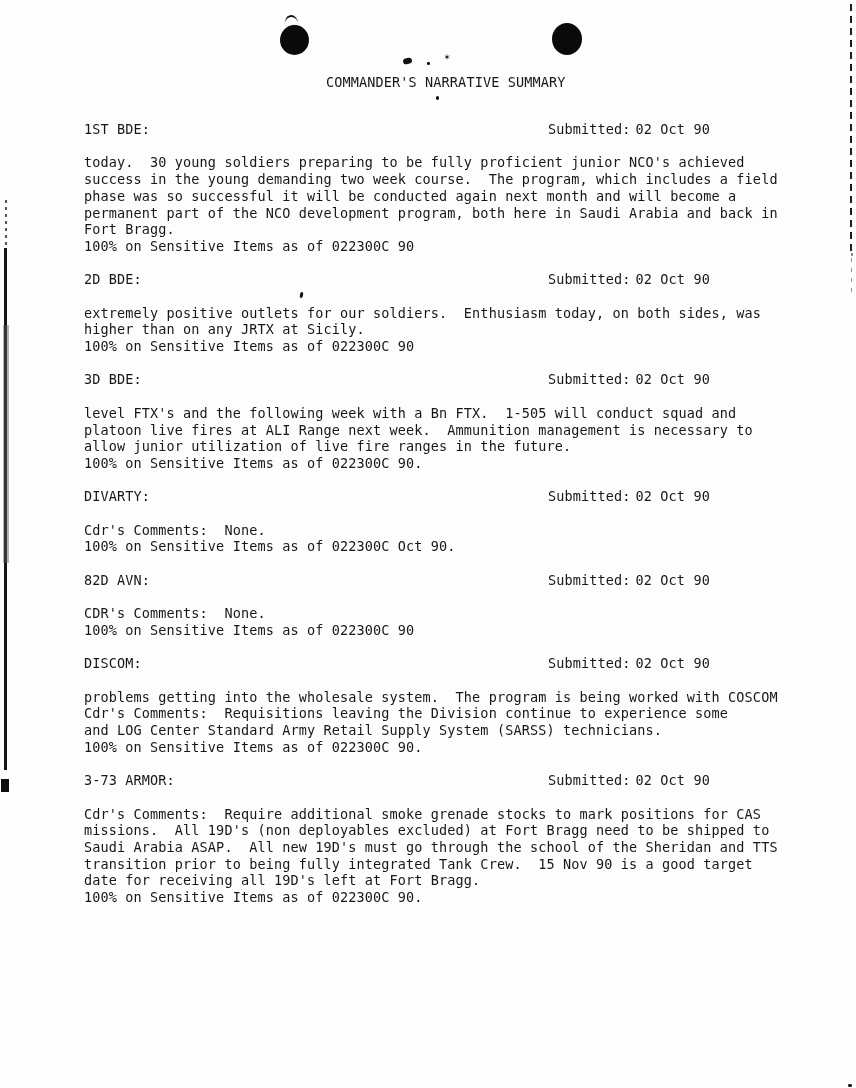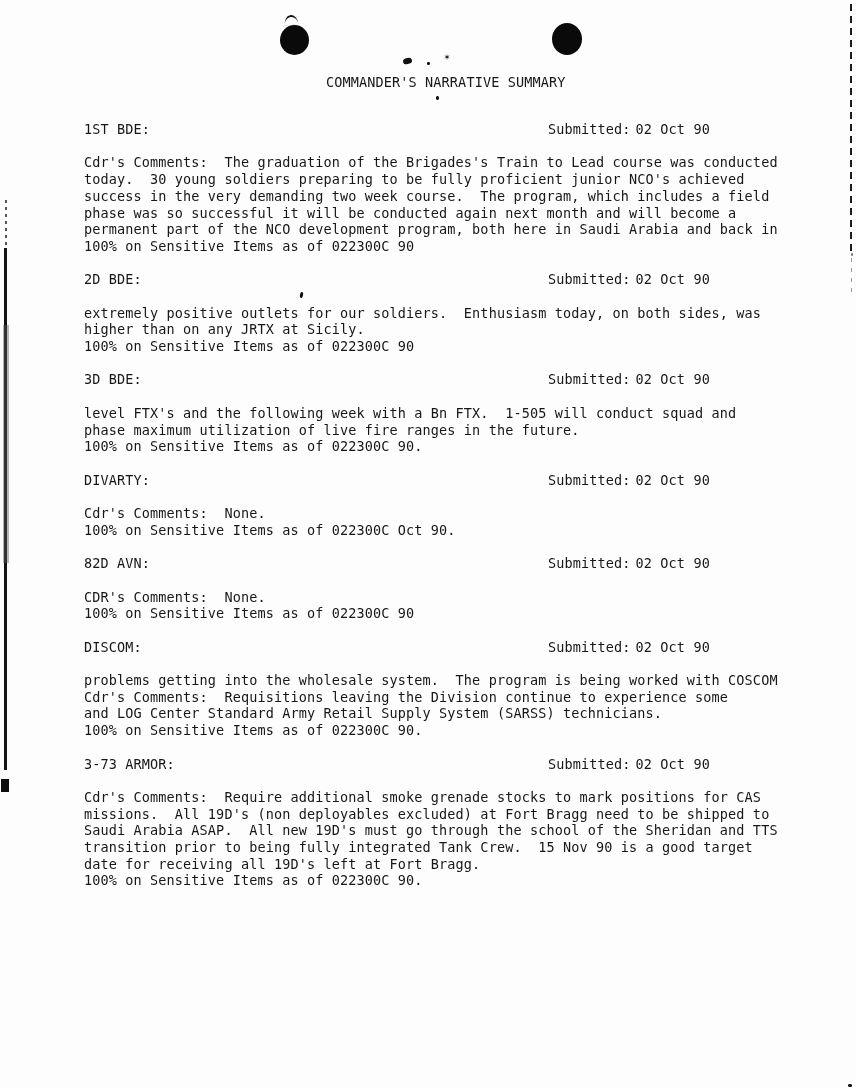--- a/index.html
+++ b/index.html
@@ -106,41 +106,42 @@
   <div class="edge-left-dotted"></div>
   <div class="edge-left-line"></div>
   <div class="edge-left-smudge"></div>
   <div class="corner-block"></div>
 
   <div class="doc-title">COMMANDER'S NARRATIVE SUMMARY</div>
   <div class="content" id="sections">
       <div class="section">
         <div class="section-header"><span class="unit">1ST BDE:</span><span class="submitted"><span class="sub-label">Submitted:</span><span class="sub-date">02 Oct 90</span></span></div>
         <div class="section-body">
-          <div class="body-line">Cdr's Comments:  The graduation of the Brigades's Train to Lead course was conducted</div>
           <div class="body-line">today.  30 young soldiers preparing to be fully proficient junior NCO's achieved</div>
-          <div class="body-line">success in the very demanding two week course.  The program, which includes a field</div>
+          <div class="body-line">success in the young demanding two week course.  The program, which includes a field</div>
           <div class="body-line">phase was so successful it will be conducted again next month and will become a</div>
           <div class="body-line">permanent part of the NCO development program, both here in Saudi Arabia and back in</div>
+          <div class="body-line">Fort Bragg.</div>
           <div class="body-line">100% on Sensitive Items as of 022300C 90</div>
         </div>
       </div>
       <div class="section">
         <div class="section-header"><span class="unit">2D BDE:</span><span class="submitted"><span class="sub-label">Submitted:</span><span class="sub-date">02 Oct 90</span></span></div>
         <div class="section-body">
           <div class="body-line">extremely positive outlets for our soldiers.  Enthusiasm today, on both sides, was</div>
           <div class="body-line">higher than on any JRTX at Sicily.</div>
           <div class="body-line">100% on Sensitive Items as of 022300C 90</div>
         </div>
       </div>
       <div class="section">
         <div class="section-header"><span class="unit">3D BDE:</span><span class="submitted"><span class="sub-label">Submitted:</span><span class="sub-date">02 Oct 90</span></span></div>
         <div class="section-body">
           <div class="body-line">level FTX's and the following week with a Bn FTX.  1-505 will conduct squad and</div>
-          <div class="body-line">phase maximum utilization of live fire ranges in the future.</div>
+          <div class="body-line">platoon live fires at ALI Range next week.  Ammunition management is necessary to</div>
+          <div class="body-line">allow junior utilization of live fire ranges in the future.</div>
           <div class="body-line">100% on Sensitive Items as of 022300C 90.</div>
         </div>
       </div>
       <div class="section">
         <div class="section-header"><span class="unit">DIVARTY:</span><span class="submitted"><span class="sub-label">Submitted:</span><span class="sub-date">02 Oct 90</span></span></div>
         <div class="section-body">
           <div class="body-line">Cdr's Comments:  None.</div>
           <div class="body-line">100% on Sensitive Items as of 022300C Oct 90.</div>
         </div>
       </div>

